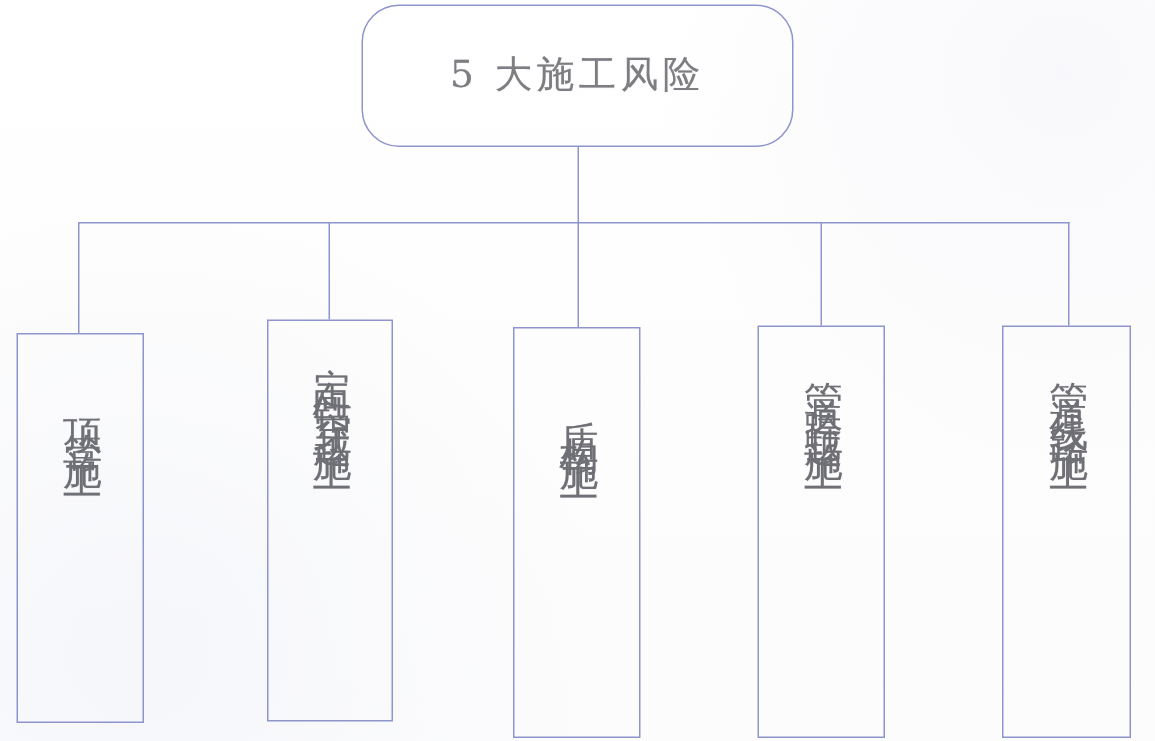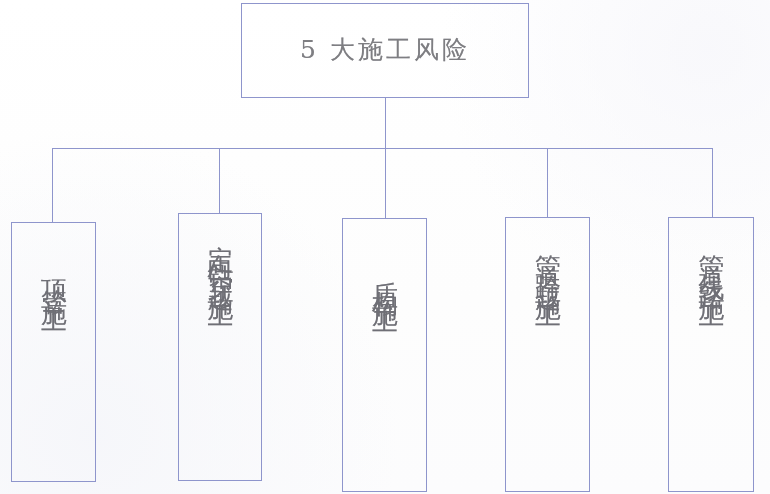--- a/index.html
+++ b/index.html
@@ -67,21 +67,21 @@
   .conn-v { width: 1.4px; }
   .conn-h { height: 1.4px; }
 </style>
 </head>
 <body>
 
 <div id="canvas">
 
   <div id="paper-noise"></div>
 
-  <div class="node-box root-box" style="left:241px; top:3px; width:288px; height:95px;">
+  <div class="node-box root-box" style="left:241px; top:3px; width:288px; height:95px;border-radius:25px;">
     <div class="root-line">5 大施工风险</div>
   </div>
 
   <div class="conn conn-v" style="left:384.5px; top:98px; height:50px;"></div>
 
   <div class="conn conn-h" style="left:52px; top:147.5px; width:661px;"></div>
 
   <div class="conn conn-v" style="left:52px; top:148px; height:74px;"></div>
   <div class="conn conn-v" style="left:219px; top:148px; height:65px;"></div>
   <div class="conn conn-v" style="left:384.5px; top:148px; height:70px;"></div>

